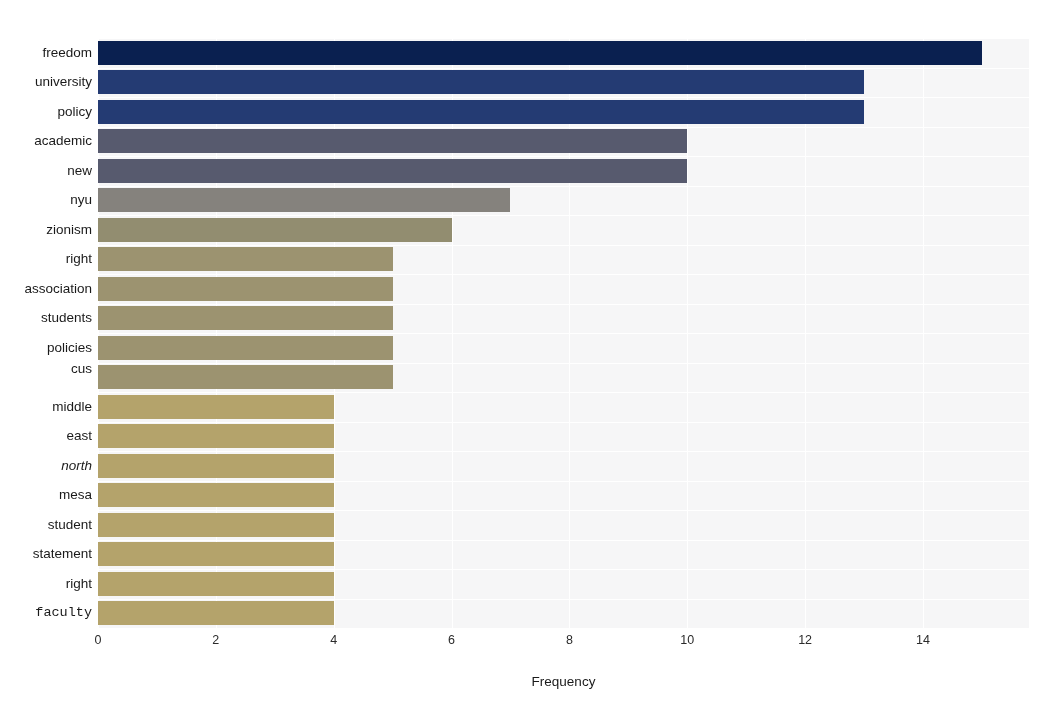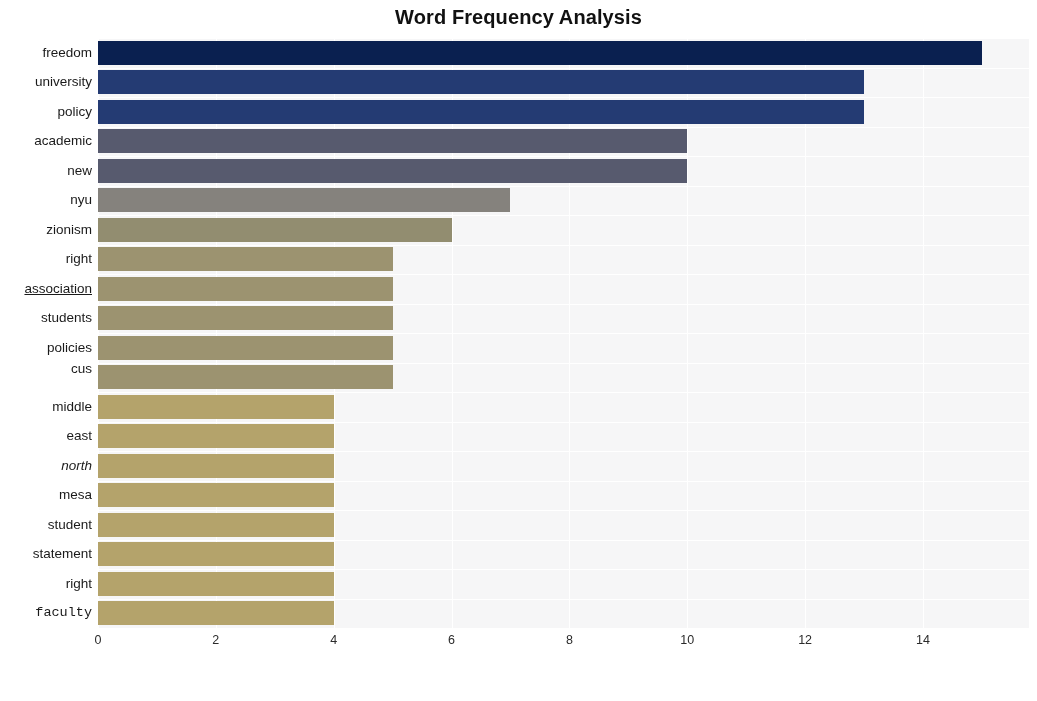--- a/index.html
+++ b/index.html
@@ -90,21 +90,20 @@
     text-align: center;
     font-size: 13.5px;
     color: #1a1a1a;
   }
 </style>
 </head>
 <body>
 
 <div id="figure">
 
-  <div id="chart-title">Word Frequency Analysis</div>
 
   <div id="plot-area">
     <div id="gridlines-v">
         <div class="vgrid" style="left: 0px;"></div>
         <div class="vgrid" style="left: 117.848px;"></div>
         <div class="vgrid" style="left: 235.696px;"></div>
         <div class="vgrid" style="left: 353.544px;"></div>
         <div class="vgrid" style="left: 471.392px;"></div>
         <div class="vgrid" style="left: 589.241px;"></div>
         <div class="vgrid" style="left: 707.089px;"></div>
@@ -159,21 +158,21 @@
 
   <div id="ytick-labels">
       <div class="ytick-label" style="top: 7.75px;">freedom</div>
       <div class="ytick-label" style="top: 37.25px;">university</div>
       <div class="ytick-label" style="top: 66.75px;">policy</div>
       <div class="ytick-label" style="top: 96.25px;">academic</div>
       <div class="ytick-label" style="top: 125.75px;">new</div>
       <div class="ytick-label" style="top: 155.25px;">nyu</div>
       <div class="ytick-label" style="top: 184.75px;">zionism</div>
       <div class="ytick-label" style="top: 214.25px;">right</div>
-      <div class="ytick-label" style="top: 243.75px; text-decoration: underline;">association</div>
+      <div class="ytick-label" style="top: 243.75px;">association</div>
       <div class="ytick-label" style="top: 273.25px;">students</div>
       <div class="ytick-label" style="top: 302.75px;">policies</div>
       <div class="ytick-label" style="top: 324px; text-align: right;">cus</div>
       <div class="ytick-label" style="top: 361.75px;">middle</div>
       <div class="ytick-label" style="top: 391.25px;">east</div>
       <div class="ytick-label" style="top: 420.75px; font-style: italic;">north</div>
       <div class="ytick-label" style="top: 450.25px;">mesa</div>
       <div class="ytick-label" style="top: 479.75px;">student</div>
       <div class="ytick-label" style="top: 509.25px;">statement</div>
       <div class="ytick-label" style="top: 538.75px;">right</div>
@@ -183,14 +182,15 @@
       <div class="xtick-label" style="left: 98px;">0</div>
       <div class="xtick-label" style="left: 215.848px;">2</div>
       <div class="xtick-label" style="left: 333.696px;">4</div>
       <div class="xtick-label" style="left: 451.544px;">6</div>
       <div class="xtick-label" style="left: 569.392px;">8</div>
       <div class="xtick-label" style="left: 687.241px;">10</div>
       <div class="xtick-label" style="left: 805.089px;">12</div>
       <div class="xtick-label" style="left: 922.937px;">14</div>
     </div>
 
+  <div id="xaxis-title">Frequency</div>
 
 </div>
 
 </body></html>

